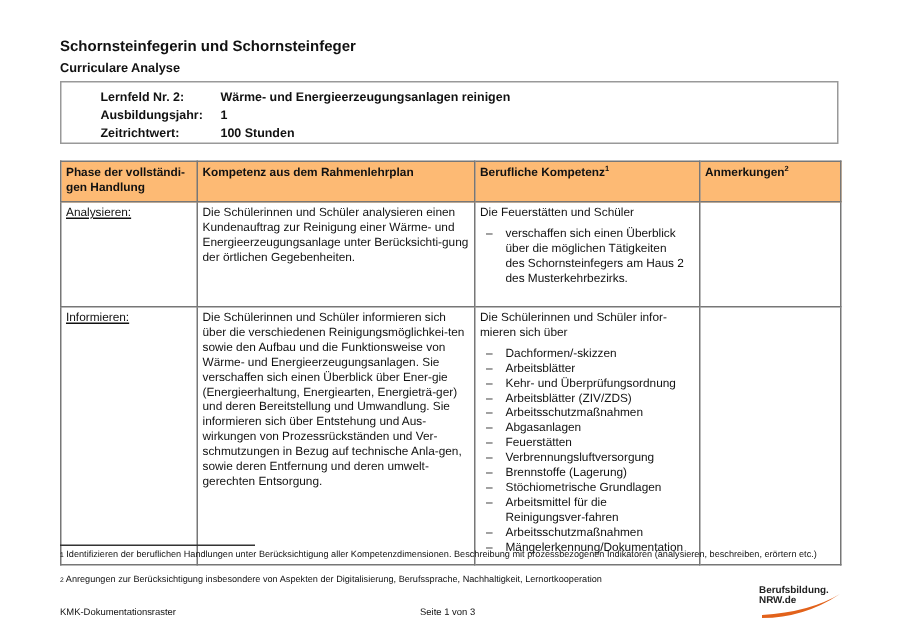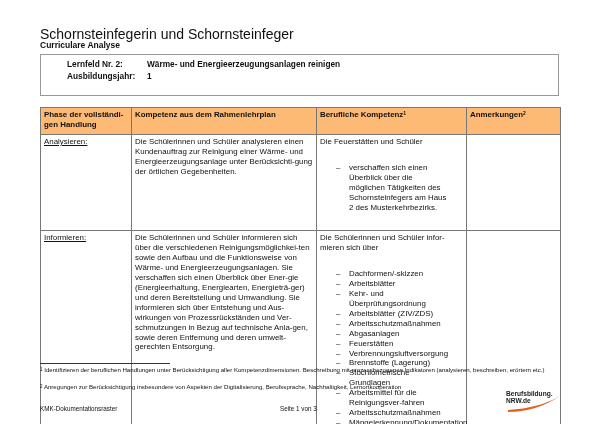--- a/index.html
+++ b/index.html
@@ -1,29 +1,29 @@
 <!DOCTYPE html>
 <html><head>
 <meta charset="utf-8">
 <style>
   html, body { margin: 0; padding: 0; background: #ffffff; }
   body { width: 600px; height: 424px; position: relative; overflow: hidden;
          font-family: "Liberation Sans", sans-serif; color: #111; }
   .abs { position: absolute; }
-  .h1 { left: 40px; top: 26px; font-size: 14px; font-weight: normal; }
+  .h1 { left: 40px; top: 26px; font-size: 10px; font-weight: bold; }
   .h2 { left: 40px; top: 40px; font-size: 8.5px; font-weight: bold; }
   .infobox { left: 40px; top: 54px; width: 519px; height: 42px; border: 1px solid #999; box-sizing: border-box; }
   .info-row { position: absolute; left: 3px; font-size: 8.3px; font-weight: bold; }
   .info-row .lbl { display: inline-block; width: 80px; padding-left: 23px; }
   table.main { position: absolute; left: 40px; top: 107px; width: 520px; border-collapse: collapse; table-layout: fixed; }
   table.main th, table.main td { border: 1px solid #777; vertical-align: top; font-size: 7.9px; line-height: 9.9px; padding: 2px 3px; text-align: left; }
   table.main th { background: #fdba74; font-weight: bold; height: 22px; }
   table.main sup { font-size: 5px; vertical-align: top; position: relative; top: -1px; }
   .phase { text-decoration: underline; }
-  ul.dash { list-style: none; margin: 16px; padding: 0; }
+  ul.dash { list-style: none; margin: 4px; padding: 0; }
   ul.dash li { position: relative; padding-left: 13px; }
   ul.dash li::before { content: "–"; position: absolute; left: 0; }
   .fn-line { left: 40px; top: 363px; width: 130px; height: 0; border-top: 1px solid #333; }
   .fn { left: 40px; font-size: 6.1px; line-height: 7.8px; width: 520px; }
   .fn sup { font-size: 4.5px; vertical-align: top; }
   .footer-left { left: 40px; top: 405px; font-size: 6.3px; }
   .footer-center { left: 280px; top: 405px; font-size: 6.3px; }
   .logo { left: 506px; top: 390px; width: 55px; height: 24px; }
   .logo-text { font-size: 6.6px; font-weight: bold; line-height: 7px; color: #222; }
 </style>
@@ -32,20 +32,23 @@
 
 <div class="abs h1">Schornsteinfegerin und Schornsteinfeger</div>
 <div class="abs h2">Curriculare Analyse</div>
 
 <div class="abs infobox">
   <div class="info-row" style="top:4px">
     <span class="lbl">Lernfeld Nr. 2:</span><span>Wärme- und Energieerzeugungsanlagen reinigen</span>
   </div>
   <div class="info-row" style="top:16px">
     <span class="lbl">Ausbildungsjahr:</span><span>1</span>
+  </div>
+  <div class="info-row" style="top:28px">
+    <span class="lbl">Zeitrichtwert:</span><span>100 Stunden</span>
   </div>
 </div>
 
 <table class="main">
   <colgroup>
     <col style="width:91px">
       <col style="width:185px">
       <col style="width:150px">
       <col style="width:94px">
   </colgroup>

